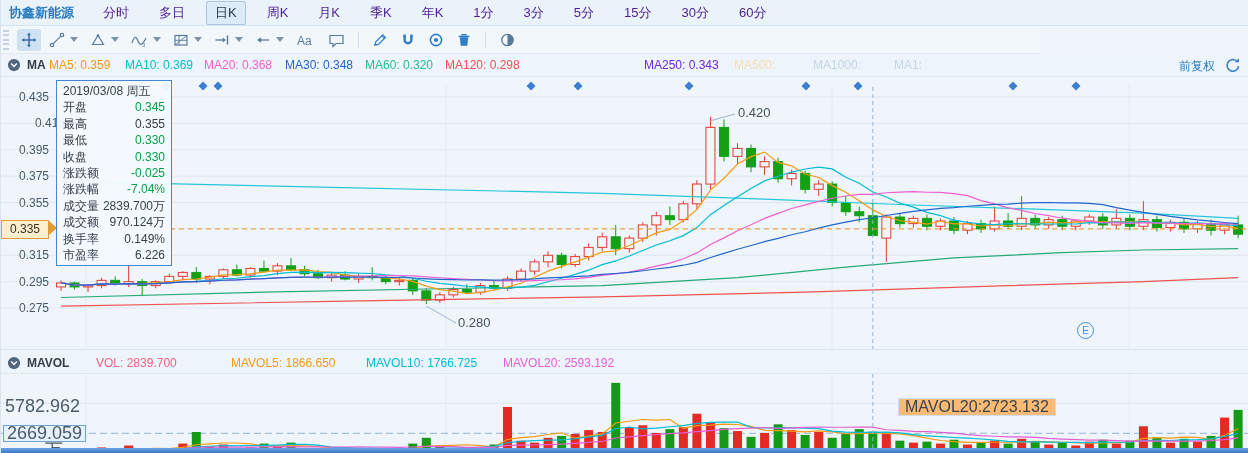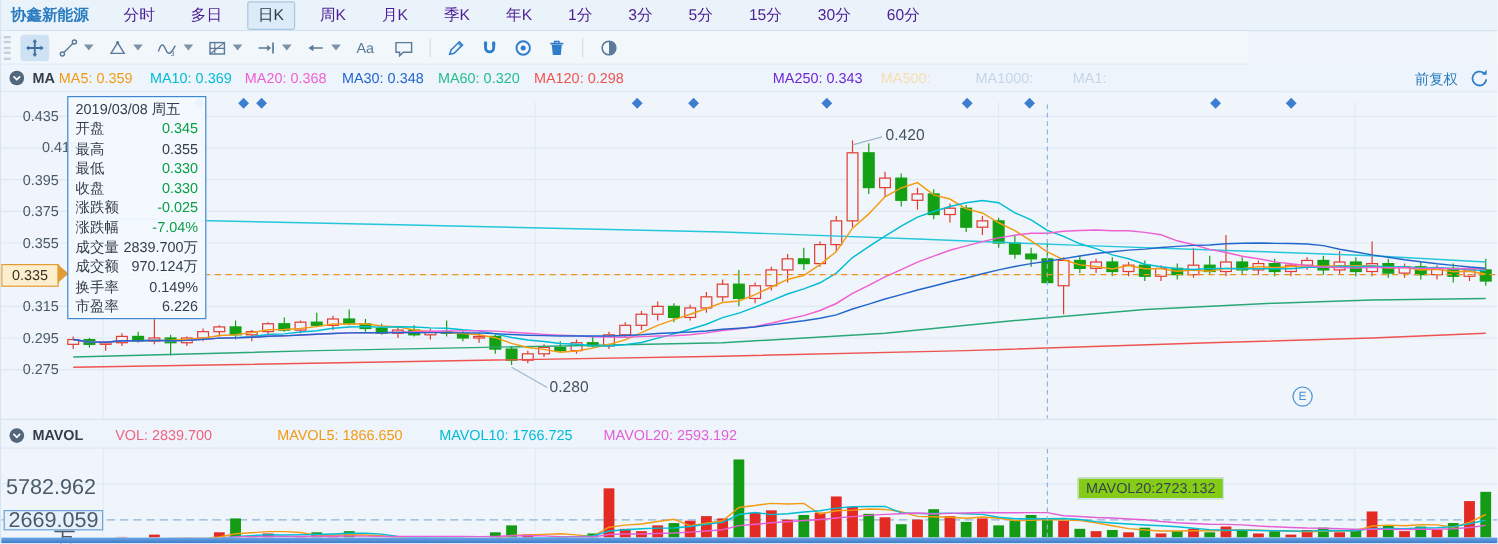--- a/index.html
+++ b/index.html
@@ -49,22 +49,22 @@
   .tooltip{position:absolute;left:55px;top:3px;width:114px;background:rgba(243,249,255,.95);
            border:1px solid #3f87cf;z-index:6;font-size:12px;padding:2px 0;}
   .tt-row{display:flex;justify-content:space-between;padding:0 6px;line-height:16.4px;color:#333e49;}
   .anno{position:absolute;color:#44525f;font-size:13px;z-index:4;}
   .eventmark{position:absolute;left:1076px;top:245px;width:15px;height:15px;border:1px solid #4a90d2;
              border-radius:50%;color:#4a90d2;font-size:10px;line-height:15px;text-align:center;z-index:4;}
   
   .vol-chart{position:absolute;left:0;top:374px;width:1248px;height:74px;background:#eff5fb;}
   .vlab{position:absolute;color:#4a5a68;font-size:18px;}
   .vlab.boxed{background:#e7f1fc;border:1px solid #6fa3d8;padding:0 3px;line-height:15px;}
-  .vol-tip{position:absolute;left:897px;top:24px;background:#84cc16;border:1px solid #cddff2;
-           color:#37444f;font-size:12px;line-height:16px;padding:0 6px;z-index:5;}
+  .vol-tip{position:absolute;left:897px;top:24px;background:#fdba74;border:1px solid #cddff2;
+           color:#37444f;font-size:16px;line-height:16px;padding:0 6px;z-index:5;}
   .bottom-bar{position:absolute;left:0;top:448px;width:1248px;height:5px;
               background:linear-gradient(#6aa4e4,#3a78c8);cursor:pointer;}
 </style>
 </head>
 <body>
 
 <div id="app">
 
   <div class="tbar1">
     <span class="stock">协鑫新能源</span>

